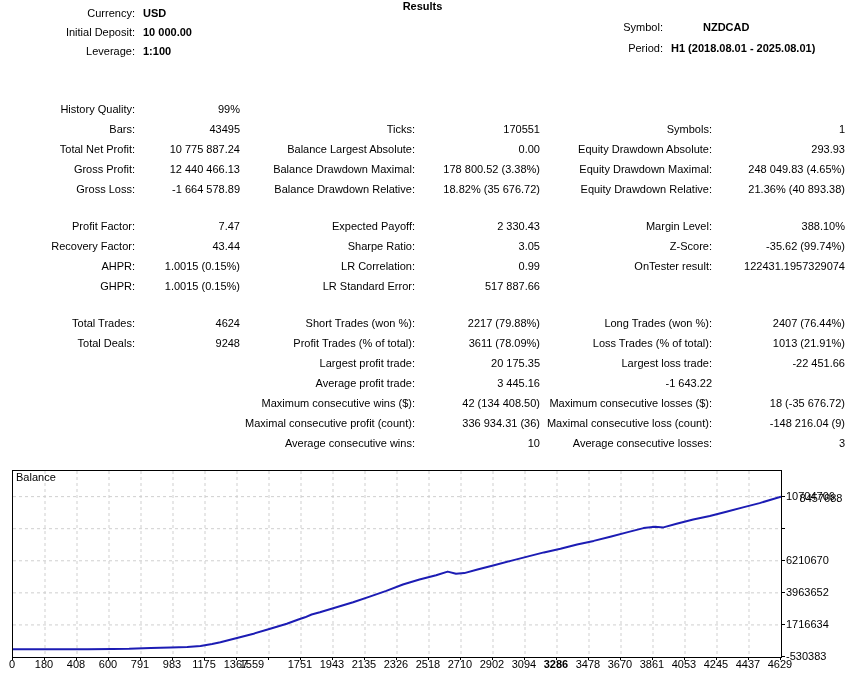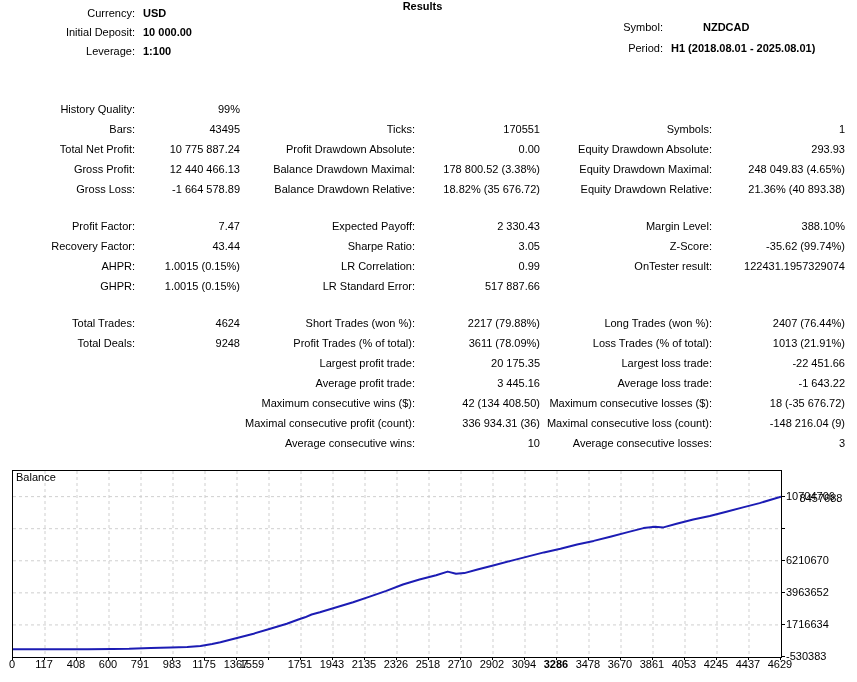--- a/index.html
+++ b/index.html
@@ -74,21 +74,21 @@
         <div class="scell slab">Bars:</div>
         <div class="scell sval">43495</div>
         <div class="scell slab">Ticks:</div>
         <div class="scell sval">170551</div>
         <div class="scell slab">Symbols:</div>
         <div class="scell sval">1</div>
       </div>
       <div class="srow">
         <div class="scell slab">Total Net Profit:</div>
         <div class="scell sval">10 775 887.24</div>
-        <div class="scell slab">Profit Drawdown Absolute:</div>
+        <div class="scell slab">Balance Largest Absolute:</div>
         <div class="scell sval">0.00</div>
         <div class="scell slab">Equity Drawdown Absolute:</div>
         <div class="scell sval">293.93</div>
       </div>
       <div class="srow">
         <div class="scell slab">Gross Profit:</div>
         <div class="scell sval">12 440 466.13</div>
         <div class="scell slab">Balance Drawdown Maximal:</div>
         <div class="scell sval">178 800.52 (3.38%)</div>
         <div class="scell slab">Equity Drawdown Maximal:</div>
@@ -160,21 +160,20 @@
         <div class="scell slab">Largest profit trade:</div>
         <div class="scell sval">20 175.35</div>
         <div class="scell slab">Largest loss trade:</div>
         <div class="scell sval">-22 451.66</div>
       </div>
       <div class="srow">
         <div class="scell slab"></div>
         <div class="scell sval"></div>
         <div class="scell slab">Average profit trade:</div>
         <div class="scell sval">3 445.16</div>
-        <div class="scell slab">Average loss trade:</div>
         <div class="scell sval">-1 643.22</div>
       </div>
       <div class="srow">
         <div class="scell slab"></div>
         <div class="scell sval"></div>
         <div class="scell slab">Maximum consecutive wins ($):</div>
         <div class="scell sval">42 (134 408.50)</div>
         <div class="scell slab">Maximum consecutive losses ($):</div>
         <div class="scell sval">18 (-35 676.72)</div>
       </div>
@@ -227,21 +226,21 @@
       <line x1="0" y1="121.85065688399183" x2="768" y2="121.85065688399183" stroke="#cfcfcf" stroke-dasharray="3,3"></line>
       <line x1="0" y1="89.77597818882224" x2="768" y2="89.77597818882224" stroke="#cfcfcf" stroke-dasharray="3,3"></line>
       <line x1="0" y1="57.70129949365264" x2="768" y2="57.70129949365264" stroke="#cfcfcf" stroke-dasharray="3,3"></line>
       <line x1="0" y1="25.62662079848306" x2="768" y2="25.62662079848306" stroke="#cfcfcf" stroke-dasharray="3,3"></line>
       <polyline points="0.0,178.3 24.9,178.3 49.8,178.2 74.7,178.2 99.5,178.0 116.1,177.8 137.7,177.0 157.6,176.6 174.2,175.9 187.5,174.9 199.1,173.0 207.4,171.3 224.0,167.0 240.6,162.7 257.2,157.7 273.8,152.7 285.4,148.5 292.0,146.3 298.6,143.5 306.9,141.3 323.5,136.3 340.1,131.3 356.7,125.6 373.3,119.9 389.9,113.5 406.5,108.5 423.1,104.2 434.7,100.6 443.0,102.8 451.3,102.1 464.5,98.5 481.1,94.2 497.7,89.9 514.3,85.6 530.9,81.4 547.5,77.8 564.1,73.5 580.7,69.9 597.3,65.7 613.9,61.4 630.5,57.1 642.1,55.7 650.4,56.4 663.6,52.8 680.2,48.5 696.8,45.0 713.4,40.7 730.0,36.4 746.6,32.1 768.0,25.7" fill="none" stroke="#1c1cb4" stroke-width="2" stroke-linejoin="round"></polyline>
     </svg>
 </div>
 <div id="axes">
     <div class="xlab" style="left:-8px;">0</div>
     <div class="xtick" style="left:12px;"></div>
-    <div class="xlab" style="left:24px;">117</div>
+    <div class="xlab" style="left:24px;">180</div>
     <div class="xtick" style="left:44px;"></div>
     <div class="xlab" style="left:56px;">408</div>
     <div class="xtick" style="left:76px;"></div>
     <div class="xlab" style="left:88px;">600</div>
     <div class="xtick" style="left:108px;"></div>
     <div class="xlab" style="left:120px;">791</div>
     <div class="xtick" style="left:140px;"></div>
     <div class="xlab" style="left:152px;">983</div>
     <div class="xtick" style="left:172px;"></div>
     <div class="xlab" style="left:184px;">1175</div>

